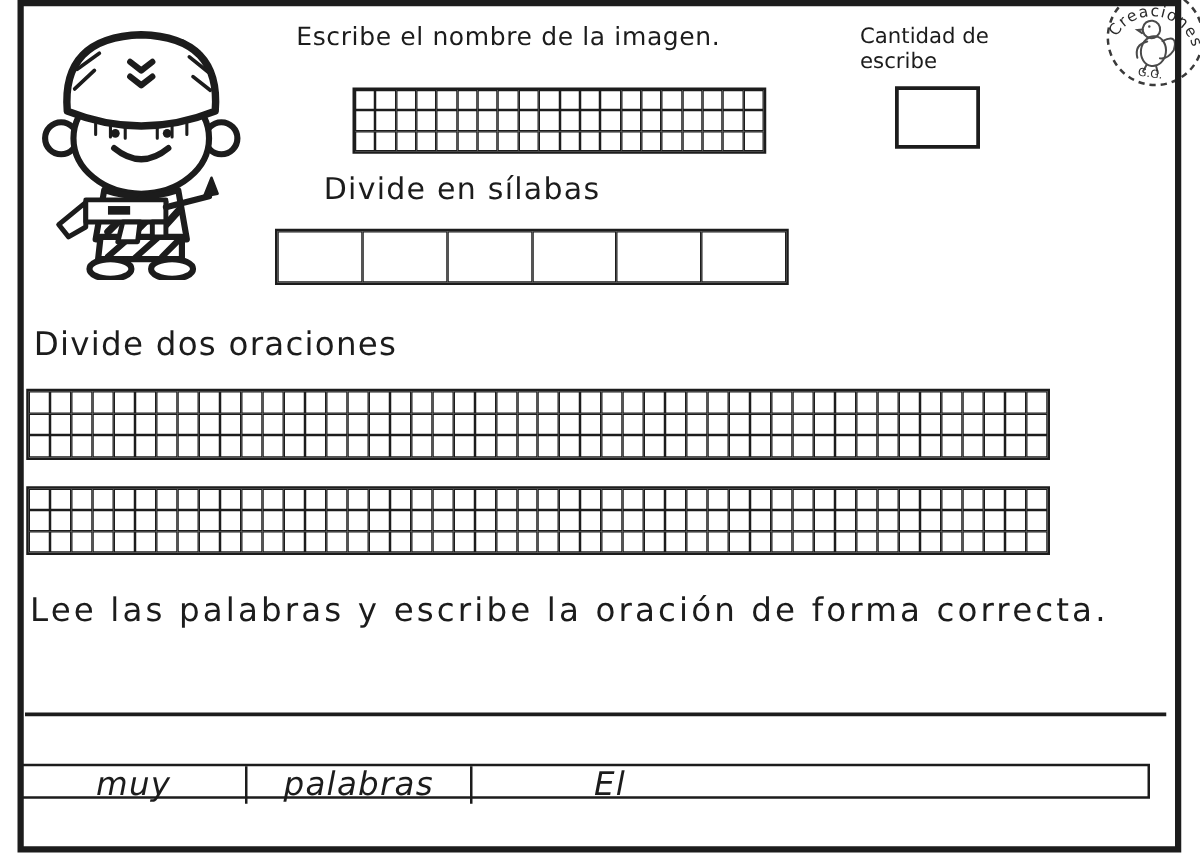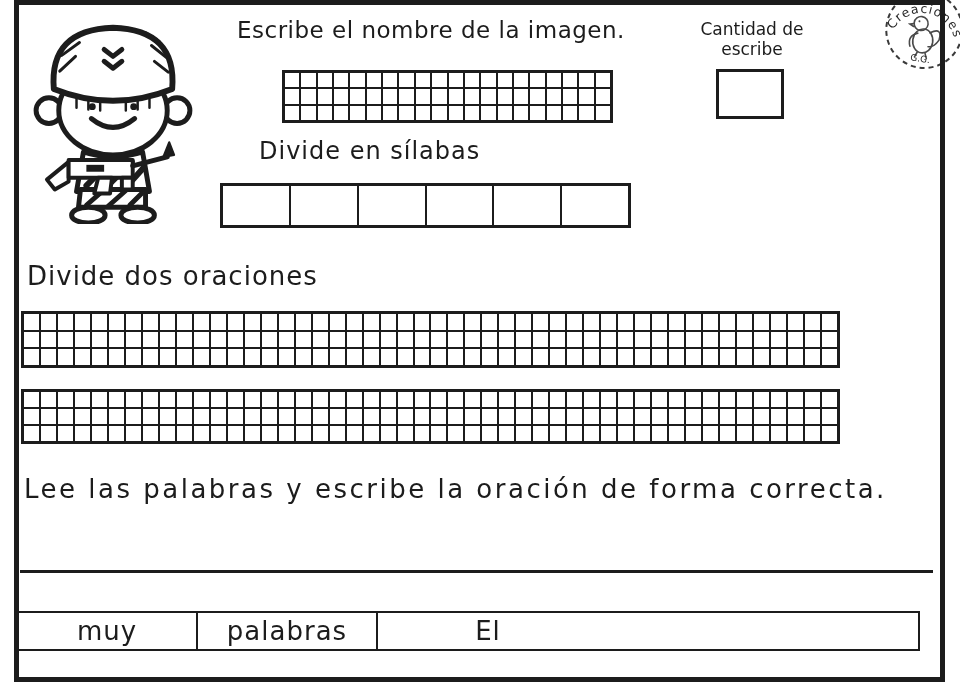--- a/index.html
+++ b/index.html
@@ -7,25 +7,25 @@
     position:relative;width:960px;height:683px;overflow:hidden;
     background:#ffffff;color:#1c1c1c;
     font-family:"DejaVu Sans","Liberation Sans",sans-serif;
   }
   .frame{
     position:absolute;left:14px;top:0;width:921px;height:672px;
     border:5px solid #1c1c1c;pointer-events:none;
   }
   .soldier{position:absolute;left:28px;top:12px;width:170px;height:212px;}
   .title{
-    position:absolute;left:237px;top:17px;font-size:23px;letter-spacing:.5px;
+    position:absolute;left:237px;top:17px;font-size:20px;letter-spacing:.5px;
     white-space:nowrap;font-weight:400;
   }
   .lc-label{
-    position:absolute;left:688px;top:19px;width:128px;text-align:center;
+    position:absolute;left:688px;top:19px;width:128px;
     font-size:17px;line-height:1.2;
   }
   .lc-box{
     position:absolute;left:716px;top:69px;width:62px;height:44px;
     border:3px solid #1c1c1c;background:#fff;
   }
   .stamp{position:absolute;left:878px;top:-14px;width:92px;height:92px;transform:rotate(8deg);}
   .grid{position:absolute;background:#fff;border:2px solid #1c1c1c;box-sizing:border-box;}
   .cell{border:1px solid #1c1c1c;}
   .grid--name{left:282px;top:70px;width:331px;height:53px;}
@@ -33,22 +33,22 @@
   .grid--s1{left:21px;top:311px;width:819px;height:57px;}
   .grid--s2{left:21px;top:389px;width:819px;height:55px;}
   .h-syll{position:absolute;left:259px;top:137px;font-size:24px;letter-spacing:1px;white-space:nowrap;}
   .h-sent{position:absolute;left:27px;top:261px;font-size:26px;letter-spacing:1px;white-space:nowrap;}
   .instruction{
     position:absolute;left:24px;top:474px;font-size:26px;letter-spacing:2.5px;
     white-space:nowrap;
   }
   .answer-line{position:absolute;left:20px;top:570px;width:913px;border-top:3px solid #1c1c1c;}
   .word-bank{
-    position:absolute;left:16px;top:611px;width:904px;height:40px;
-    display:grid;border:2px solid #1c1c1c;background:#fff;box-sizing:border-box;
+    position:absolute;left:16px;top:611px;width:904px;height:28px;
+    display:grid;border:2px solid #1c1c1c;background:#fff;box-sizing:border-box;font-style:italic;
   }
   .word-cell{
     border-right:2px solid #1c1c1c;display:flex;align-items:center;justify-content:center;
     font-size:26px;letter-spacing:1px;
   }
   .word-cell:last-child{border-right:none;margin-left:40px;}
 </style>
 </head>
 <body>
 

